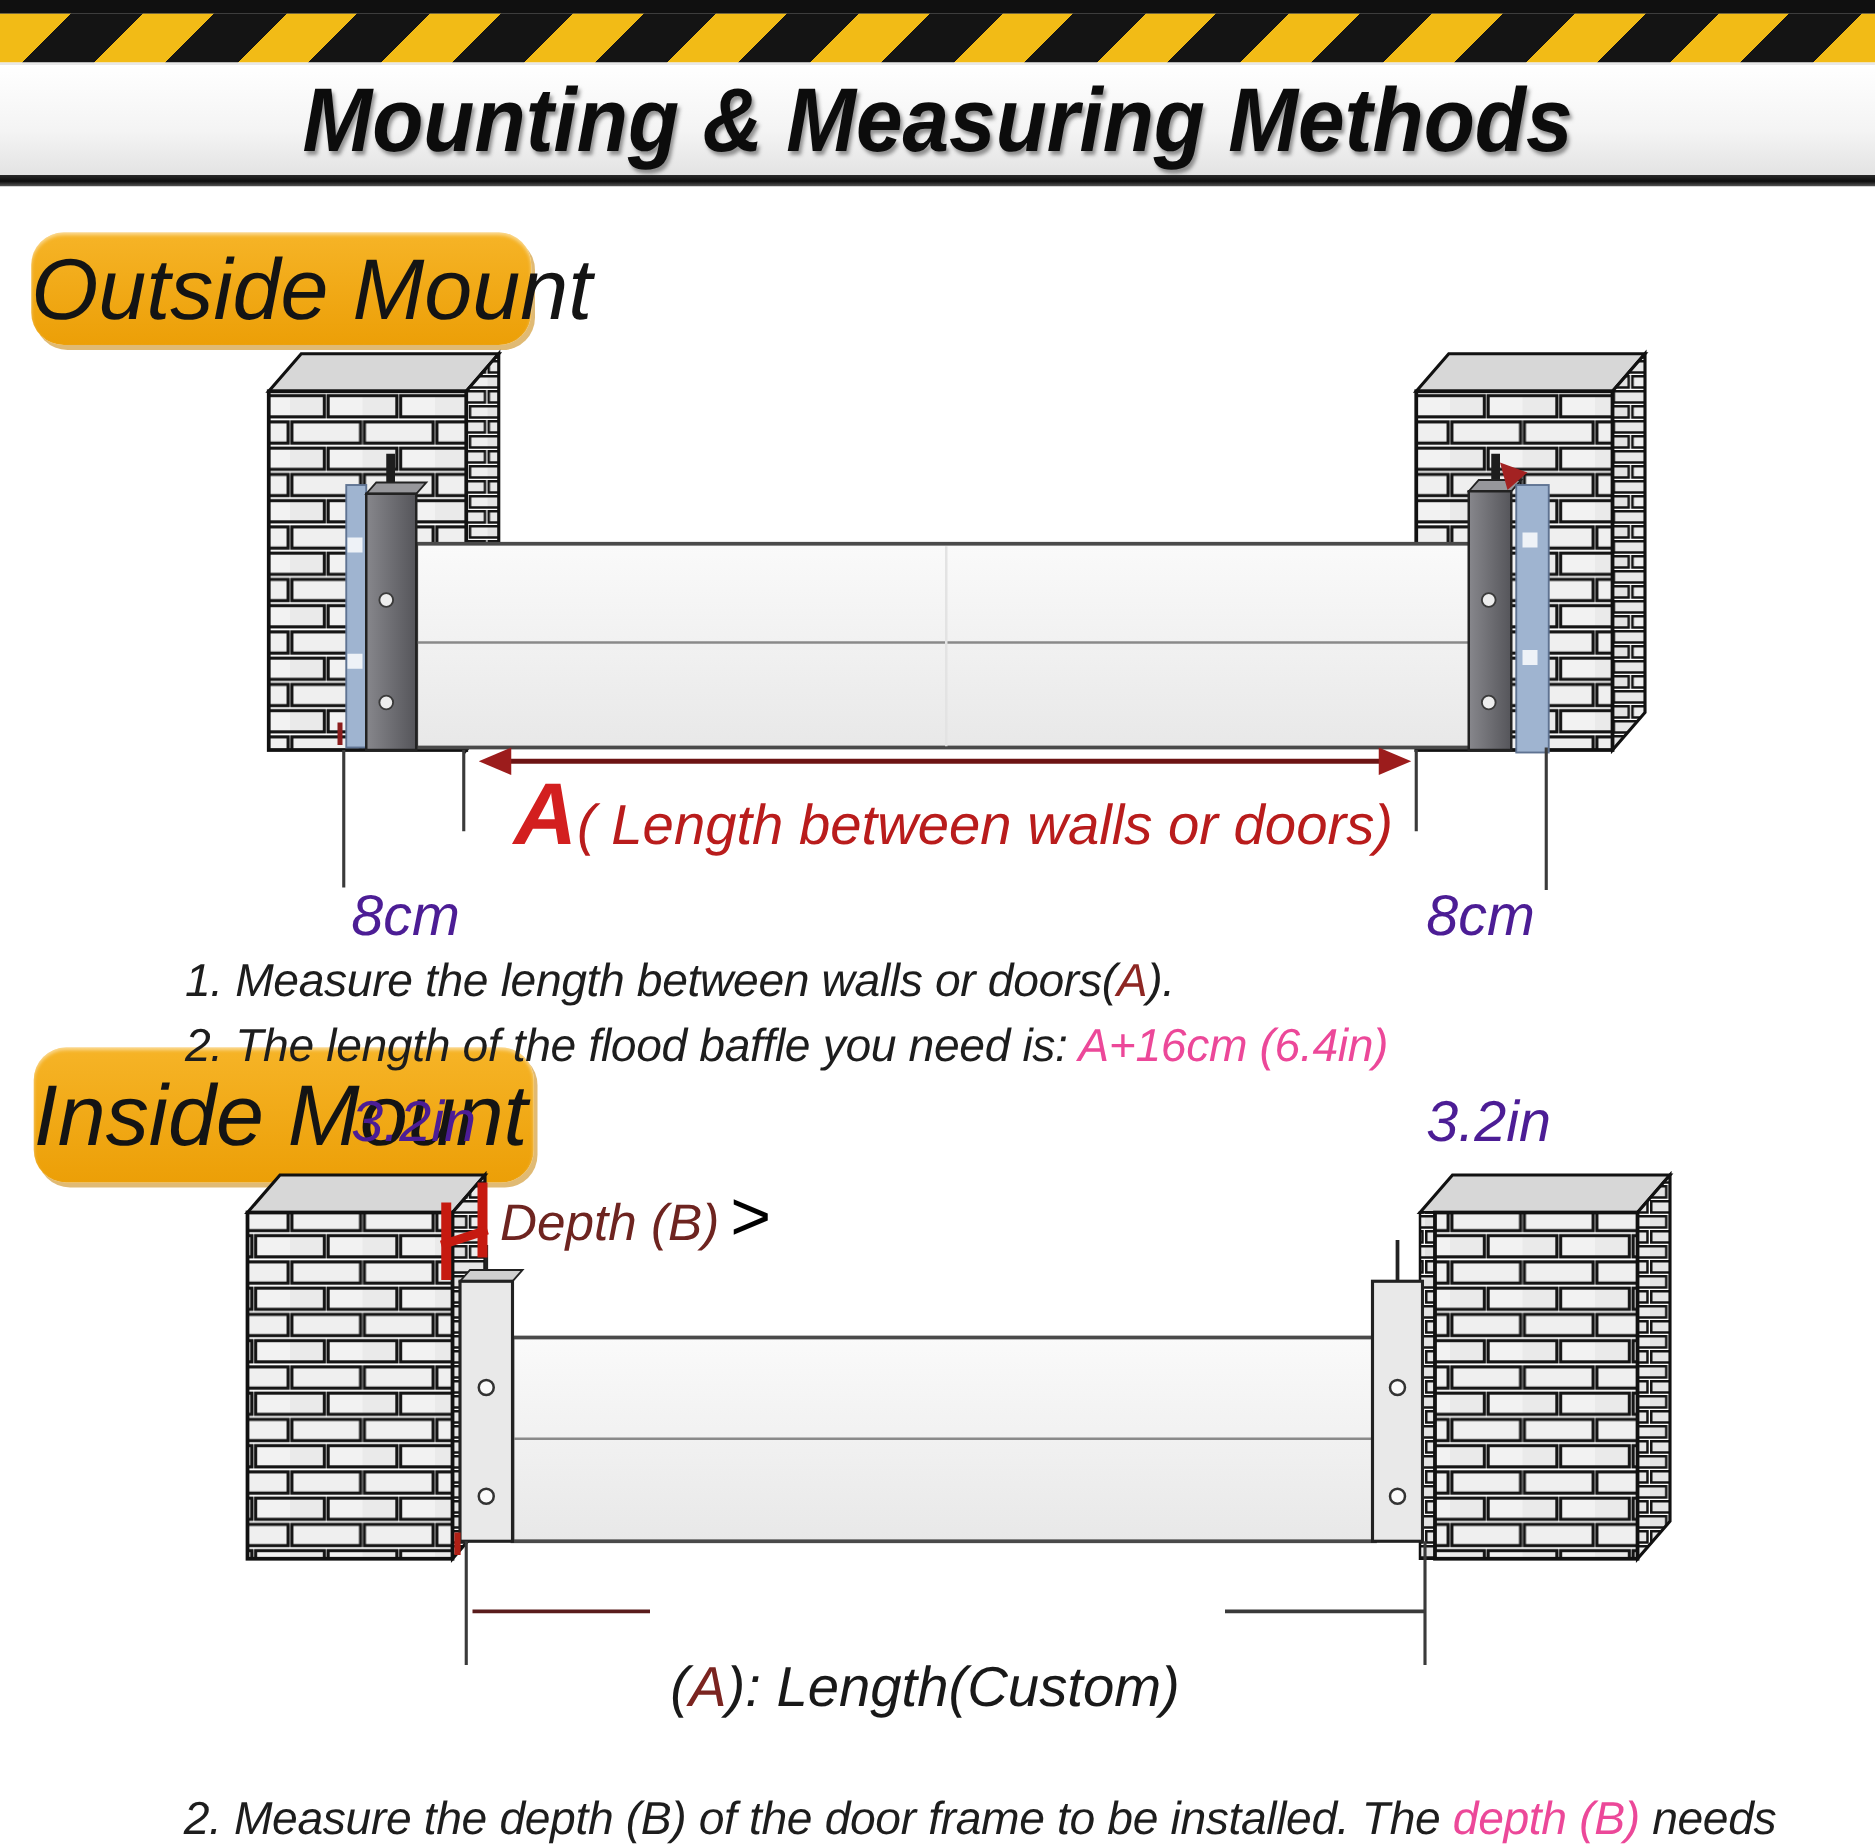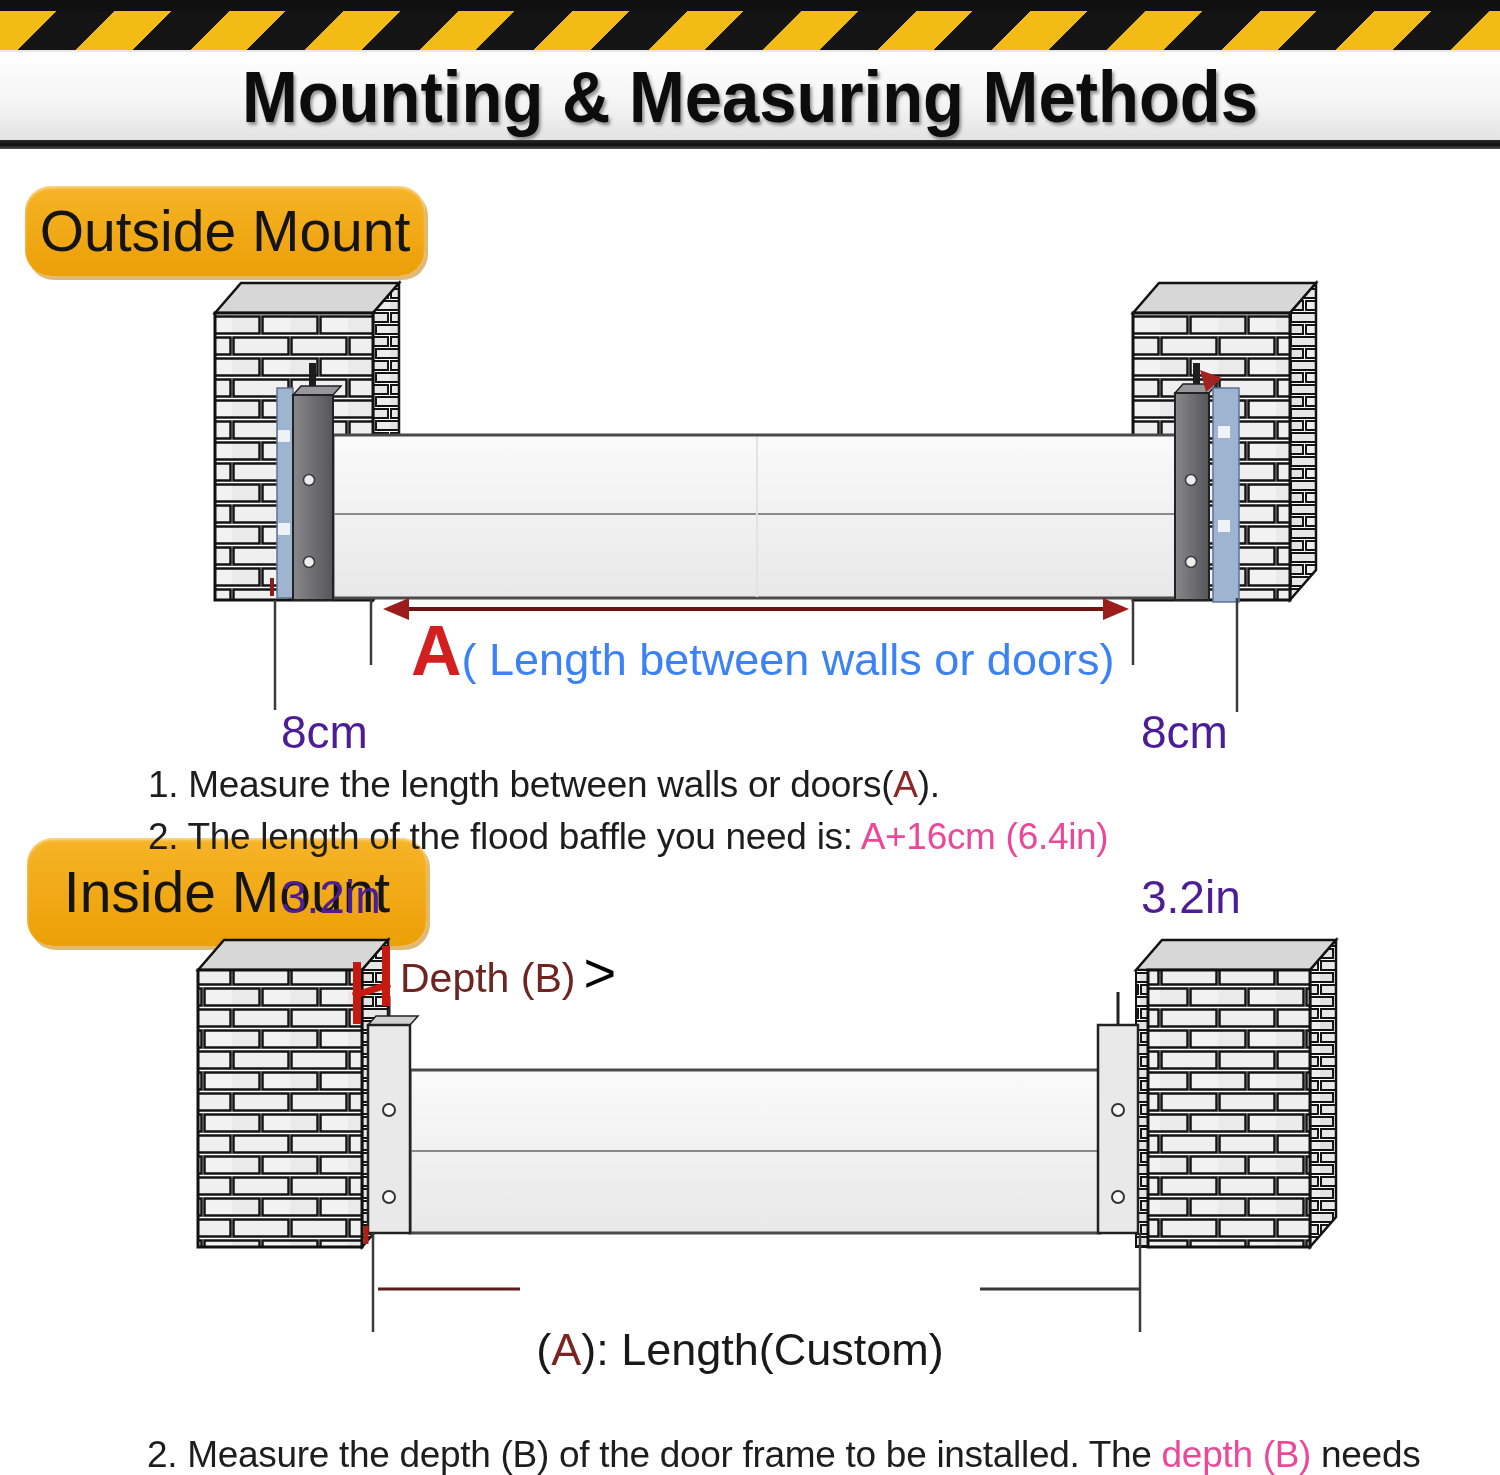--- a/index.html
+++ b/index.html
@@ -1,19 +1,20 @@
 <!DOCTYPE html>
 <html><head>
 <meta charset="utf-8">
 <style>
   html,body { margin:0; padding:0; background:#ffffff; }
   #stage {
     position:relative; width:1500px; height:1475px;
     background:#ffffff; overflow:hidden;
     font-family:"Liberation Sans", sans-serif;
+    font-style:italic;
   }
   
   .top-black { position:absolute; left:0; top:0; width:1500px; height:11px; background:#101010; }
   .hazard {
     position:absolute; left:0; top:11px; width:1500px; height:39px;
     background:repeating-linear-gradient(135deg,#F2BB16 0 40px,#141414 40px 81px);
     border-bottom:2px solid #e8e8e8;
   }
   .title-band {
     position:absolute; left:0; top:52px; width:1500px; height:88px;
@@ -26,35 +27,35 @@
     white-space:nowrap;
   }
   .band-line { position:absolute; left:0; top:140px; width:1500px; height:9px;
     background:linear-gradient(#2a2a2a,#0d0d0d 55%,#555); }
 
   
   .tag {
     position:absolute; width:400px; border-radius:26px;
     background:linear-gradient(#F6B427,#EC9F07);
     box-shadow:3px 4px 0 rgba(198,130,2,.55), inset 0 2px 3px rgba(255,255,255,.5);
-    display:flex; align-items:center; justify-content:center;
-    font-size:57px; color:#141414; white-space:nowrap;
+    display:flex; align-items:center; justify-content:flex-start;
+    font-size:69px; color:#141414; white-space:nowrap;
   }
   #tag-outside { left:25px; top:186px; height:90px; }
   #tag-inside  { left:27px; top:838px; height:108px; }
 
   
   #diagram { position:absolute; left:0; top:0; width:1500px; height:1475px; }
 
   
   .ovl { position:absolute; white-space:pre-wrap; }
   .dimcol { font-size:46px; color:#4c1d95; line-height:55px; }
   .a-row { display:flex; align-items:baseline; }
   .bigA { font-size:70px; font-weight:bold; color:#D31F1F; line-height:70px; }
-  .a-rest { font-size:45px; color:#3b82f6;text-align:center; }
+  .a-rest { font-size:45px; color:#b91c1c;text-align:center; }
   .step { font-size:37px; color:#1d1d1d; letter-spacing:-.3px; }
   .red-dk { color:#ec4899; }
   .red-letter { color:#8E2723; }
   .depth-row { display:flex; align-items:baseline; }
   .depth-lbl { font-size:41px; color:#6e2420; }
   .depth-gt { font-size:56px; color:#000; padding:0 8px; line-height:50px; }
   .depth-val { font-size:47px; color:#8c241c; }
   .len-row { text-align:center; font-size:45px; color:#191919; }
   .len-a { color:#7b2420; }
 </style>

